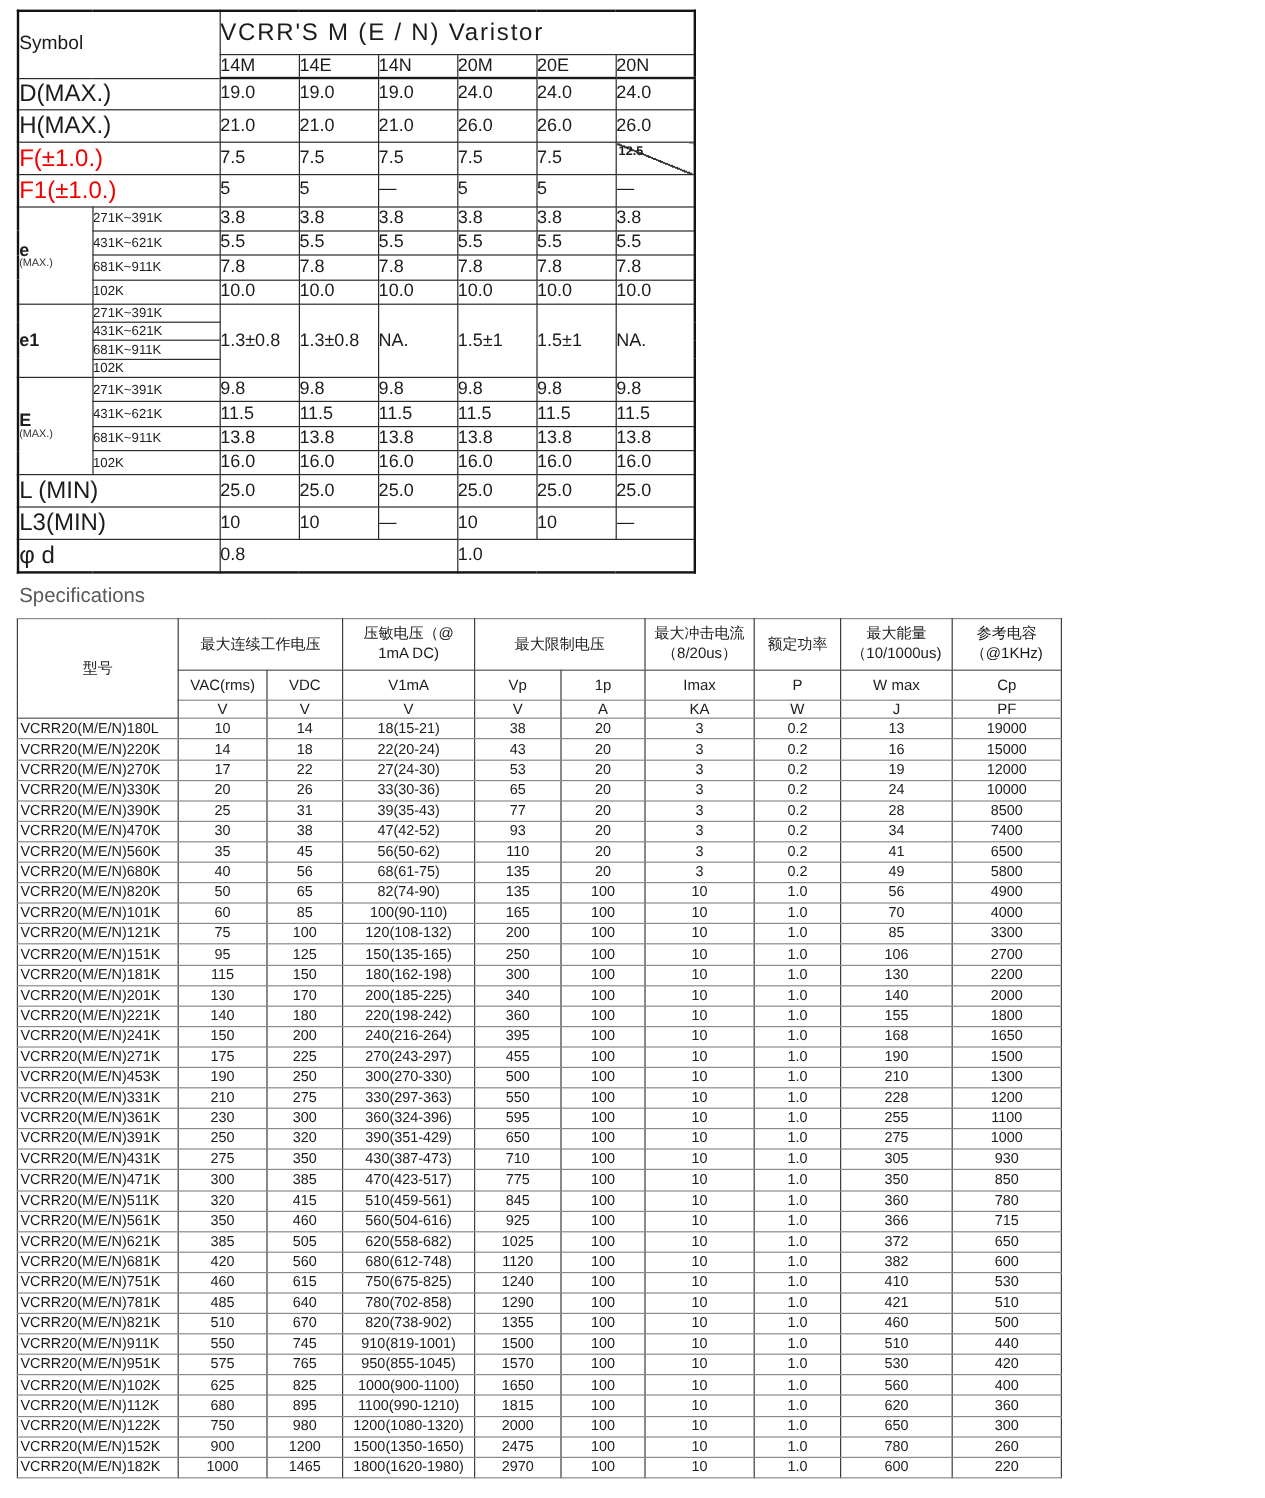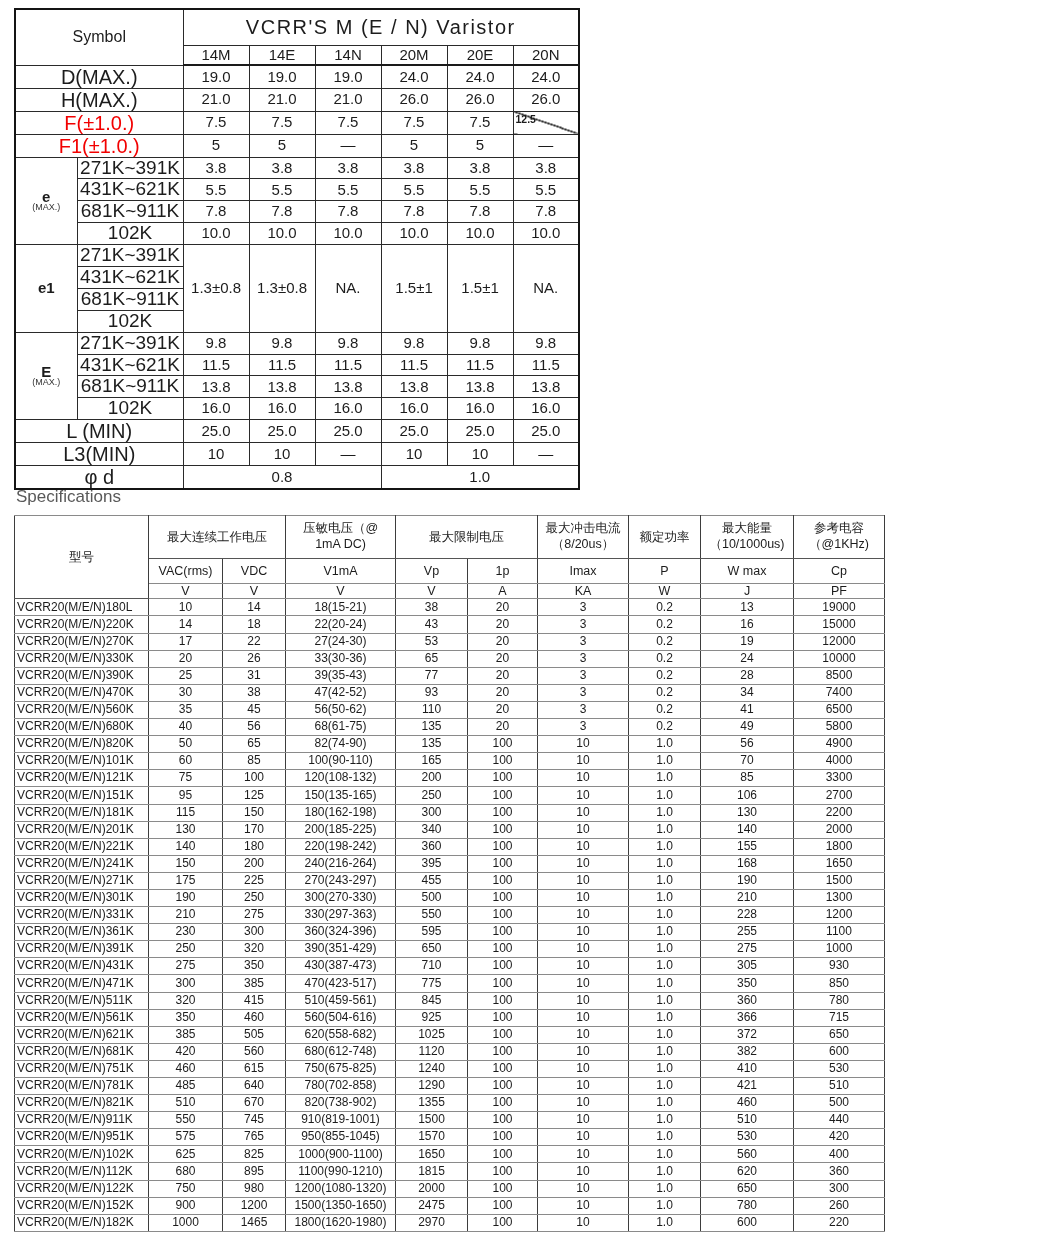--- a/index.html
+++ b/index.html
@@ -3,36 +3,36 @@
 <meta charset="utf-8">
 <style>
   html,body{margin:0;padding:0;}
   body{
     width:1054px;height:1248px;background:#ffffff;position:relative;
     font-family:"Liberation Sans", sans-serif;color:#1c1c1c;overflow:hidden;
   }
   
   table.dim{
     position:absolute;left:14px;top:8px;width:564px;height:470px;
-    border-collapse:collapse;table-layout:fixed;text-align:center;
+    border-collapse:collapse;table-layout:fixed;text-align:left;
     border:2px solid #141414;
   }
   table.dim td{
     border:1px solid #2a2a2a;padding:0;font-size:15px;line-height:1.1;
     overflow:hidden;white-space:nowrap;
   }
   table.dim tr.title-row{height:36px;}
   table.dim tr.colhdr-row{height:20px;margin-left:40px;}
   table.dim td.sym{font-size:16px;}
   table.dim td.title{font-size:20px;letter-spacing:1.5px;}
   table.dim td.lbl{font-size:20px;}
   table.dim td.red{color:#f20000;margin-left:28px;}
   table.dim td.glbl{font-weight:bold;}
   table.dim td.glbl .gsub{display:block;font-weight:normal;font-size:9px;color:#333;margin-top:-2px;}
-  table.dim td.rng{font-size:19px;}
+  table.dim td.rng{font-size:11px;}
   table.dim tr.hdr-sep td{border-bottom:2px solid #1a1a1a;}
   td.diag{
     position:relative;
     background:linear-gradient(to top right,
       transparent calc(50% - 0.8px), #333 calc(50% - 0.8px),
       #333 calc(50% + 0.8px), transparent calc(50% + 0.8px));
   }
   td.diag .diag-val{
     position:absolute;left:2px;top:2px;font-size:10.5px;font-weight:bold;
   }
@@ -500,21 +500,21 @@
         <td>225</td>
         <td>270(243-297)</td>
         <td>455</td>
         <td>100</td>
         <td>10</td>
         <td>1.0</td>
         <td>190</td>
         <td>1500</td>
       </tr>
       <tr>
-        <td class="model">VCRR20(M/E/N)301K</td>
+        <td class="model">VCRR20(M/E/N)453K</td>
         <td>190</td>
         <td>250</td>
         <td>300(270-330)</td>
         <td>500</td>
         <td>100</td>
         <td>10</td>
         <td>1.0</td>
         <td>210</td>
         <td>1300</td>
       </tr>

